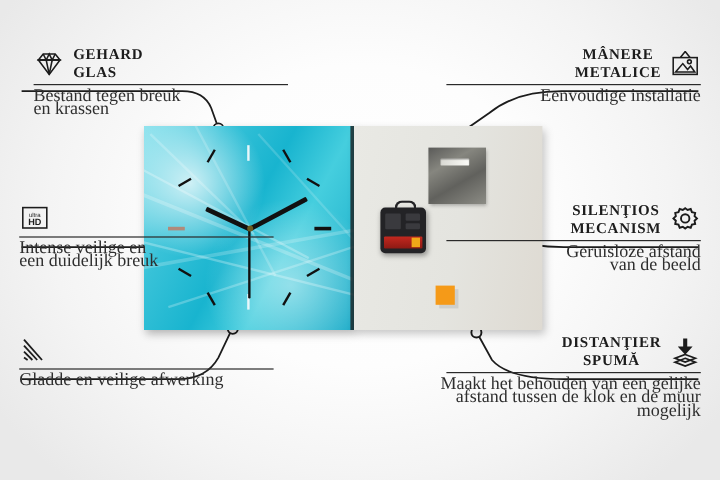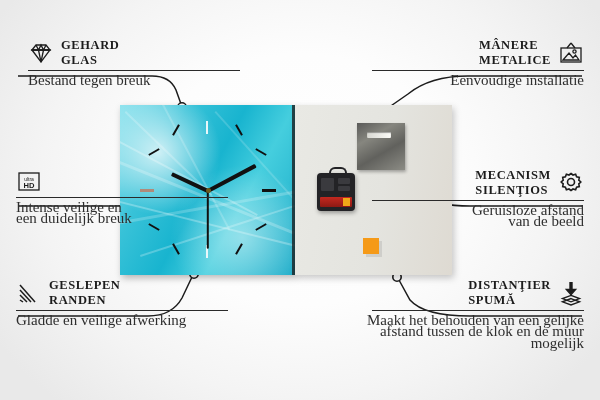--- a/index.html
+++ b/index.html
@@ -18,21 +18,21 @@
   
   .feat{position:absolute;width:212px;}
   .feat .head{display:flex;align-items:center;gap:7px;}
   .feat.right .head{flex-direction:row;justify-content:flex-end;}
   .title{
     font-family:"Liberation Serif", serif;
     font-size:12.5px;font-weight:700;color:#1c1c1c;
     letter-spacing:.6px;line-height:14.5px;text-transform:uppercase;
   }
   .feat.left .title{text-align:left;}
-  .feat.right .title{text-align:left;}
+  .feat.right .title{text-align:center;}
   .rule{height:1px;background:#2a2a2a;margin:3px 0 4px 0;}
   .desc{
     font-family:"Liberation Serif", serif;
     font-size:15px;color:#2e2e2e;line-height:11.4px;
   }
   .feat.right .desc{text-align:right;}
   .ico{flex:0 0 auto;width:26px;height:26px;display:block;}
   .ico svg{display:block;width:26px;height:26px;}
   
   #f-glass {left:28px; top:38px;}
@@ -183,20 +183,21 @@
           </svg>
       </span>
       <div class="title">
         <div>GEHARD</div>
         <div>GLAS</div>
       </div>
     </div>
     <div class="rule"></div>
     <div class="desc">
       <div>Bestand tegen breuk</div>
+      <div>en krassen</div>
     </div>
   </div>
 
   <div class="feat left" id="f-print">
     <div class="head">
       <span class="ico">
         <svg viewBox="0 0 26 26">
           <rect x="3" y="5" width="20" height="17" fill="none" stroke="#1c1c1c" stroke-width="1.3"></rect>
           <text x="13" y="12.6" font-family="Liberation Sans, sans-serif" font-size="5" text-anchor="middle" fill="#1c1c1c">ultra</text>
           <text x="13" y="19.6" font-family="Liberation Sans, sans-serif" font-size="7.6" font-weight="bold" text-anchor="middle" fill="#1c1c1c">HD</text>
@@ -215,24 +216,20 @@
       <span class="ico">
         <svg viewBox="0 0 26 26">
             <g stroke="#1c1c1c" stroke-width="1.5" fill="none">
           <path d="M4 5 L19 22"></path>
               <path d="M4 10 L15 22"></path>
               <path d="M4 15 L11 22"></path>
               <path d="M4 20 L7 22"></path>
         </g>
           </svg>
       </span>
-      <div class="title">
-        <div>GESLEPEN</div>
-        <div>RANDEN</div>
-      </div>
     </div>
     <div class="rule"></div>
     <div class="desc">
       <div>Gladde en veilige afwerking</div>
     </div>
   </div>
 
   <div class="feat right" id="f-hands">
     <div class="head">
       <div class="title">
@@ -252,22 +249,22 @@
     </div>
     <div class="rule"></div>
     <div class="desc">
       <div>Eenvoudige installatie</div>
     </div>
   </div>
 
   <div class="feat right" id="f-mech">
     <div class="head">
       <div class="title">
+        <div>SILENŢIOS</div>
         <div>MECANISM</div>
-        <div>SILENŢIOS</div>
       </div>
       <span class="ico">
         <svg viewBox="0 0 26 26">
             <g fill="none" stroke="#1c1c1c" stroke-width="1.6">
           <path d="M13 3.5 L15 5 L17.6 4.2 L18.6 6.8 L21.3 7.4 L20.8 10.1 L22.8 12 L20.8 13.9
                    L21.3 16.6 L18.6 17.2 L17.6 19.8 L15 19 L13 20.5 L11 19 L8.4 19.8 L7.4 17.2
                    L4.7 16.6 L5.2 13.9 L3.2 12 L5.2 10.1 L4.7 7.4 L7.4 6.8 L8.4 4.2 L11 5 Z"></path>
           <circle cx="13" cy="12" r="3.5"></circle>
             </g>
           </svg>

